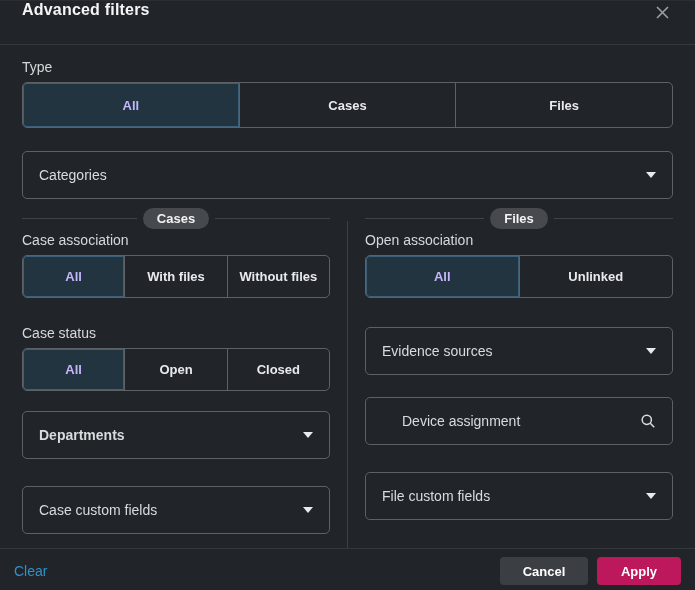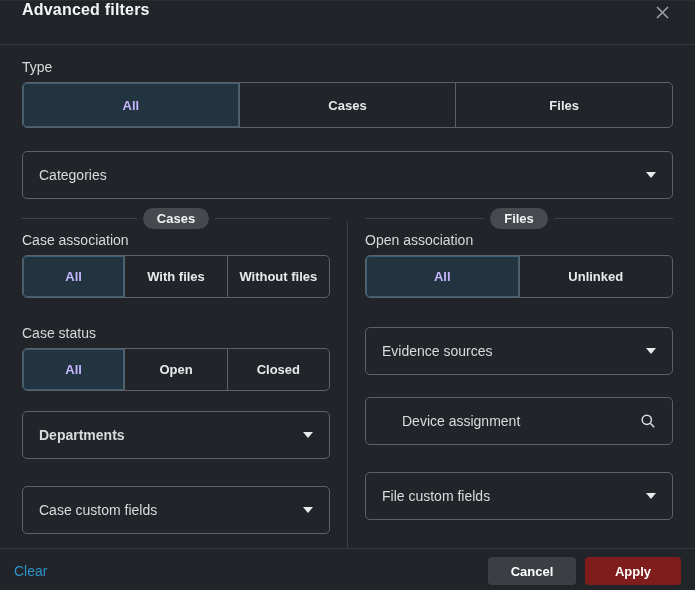--- a/index.html
+++ b/index.html
@@ -111,21 +111,21 @@
     font-family: inherit;
   }
   .footer-spacer { flex: 1 1 auto; }
   .btn {
     height: 28px; border: none; border-radius: 4px;
     font-family: inherit; font-size: 13px; font-weight: bold;
     color: #ffffff; cursor: pointer;
     display: flex; align-items: center; justify-content: center;
   }
   .btn-cancel { width: 88px; background: #3b3f43; margin-right: 9px; }
-  .btn-apply  { width: 96px; background: #7f1d1d; }
+  .btn-apply  { width: 84px; background: #be185d; }
 
   .icon { display: inline-flex; flex: 0 0 auto; }
 </style>
 </head>
 <body>
 
 <div class="dialog">
 
   <div class="header">
     <div class="title">Advanced filters</div>

